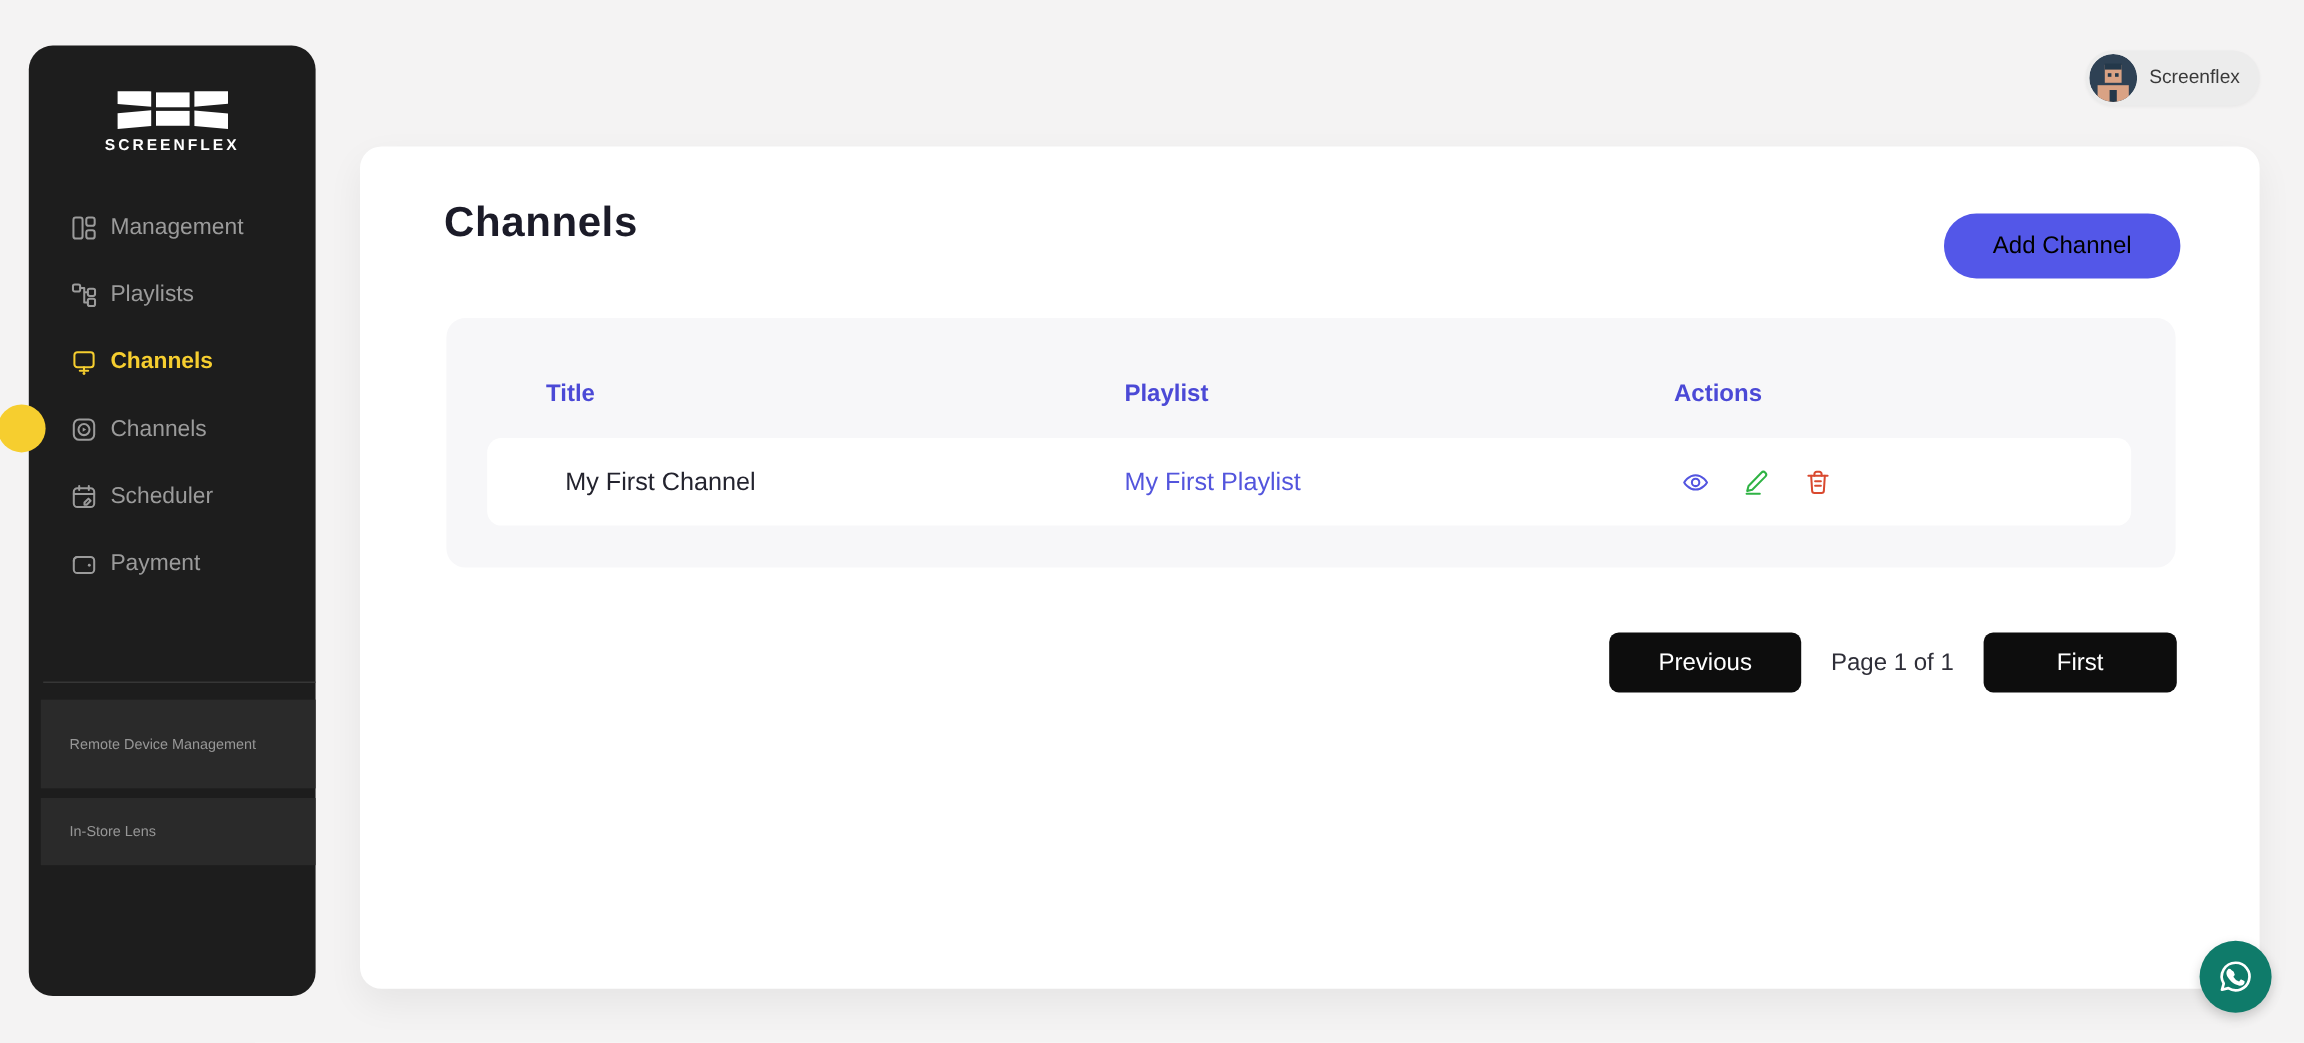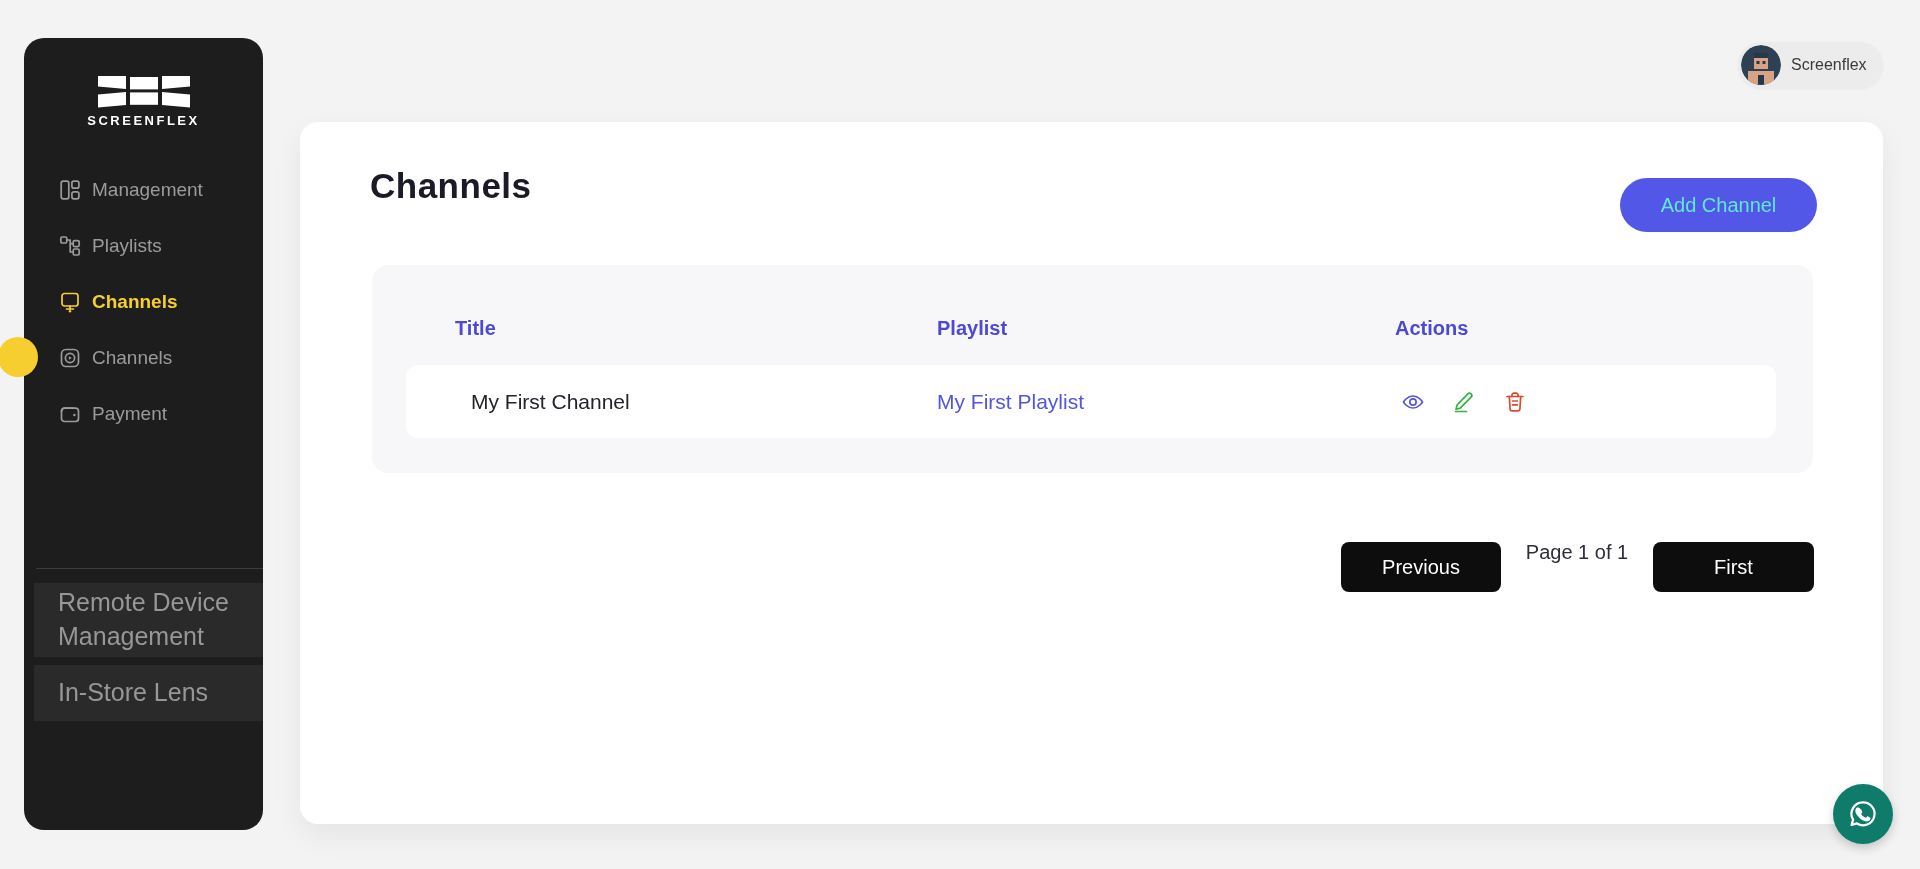--- a/index.html
+++ b/index.html
@@ -43,21 +43,21 @@
     width:40px; height:40px; border-radius:50%;
     background:#f6ce2f;
   }
   .side-divider {
     position:absolute; top:530px; left:12px; right:0;
     border-top:1px solid #3d3d3d;
   }
   .side-section {
     position:absolute; left:10px; width:229px;
     background:#2a2a2a;
-    color:#979797; font-size:25px; font-weight:500;
+    color:#979797; font-size:12px; font-weight:500;
     display:flex; align-items:center;
     padding-left:24px; padding-right:16px;
     line-height:1.35;
     cursor:pointer;
   }
   .side-section.rdm { top:545px; height:74px; }
   .side-section.lens { top:627px; height:56px; }
 
   
   .user-chip {
@@ -79,21 +79,21 @@
     box-shadow:0 12px 30px rgba(0,0,0,.06);
   }
   .page-title {
     position:absolute; left:70px; top:44px;
     font-size:35px; font-weight:600; color:#1b1b28;
     letter-spacing:.5px;
   }
   .add-btn {
     position:absolute; left:1320px; top:56px;
     width:197px; height:54px; border:none; border-radius:27px;
-    background:#5357e8; color:#5eead4;
+    background:#5357e8; color:#000000;
     font-family:inherit; font-size:20px; font-weight:500;
     cursor:pointer;
   }
 
   
   .table-panel {
     position:absolute; left:72px; top:143px;
     width:1441px; height:208px;
     background:#f7f7f9; border-radius:16px;
   }
@@ -124,21 +124,20 @@
   }
   .action-btn { width:24px; height:24px; background:none; border:none; padding:0; cursor:pointer; }
   .action-btn svg { width:24px; height:24px; display:block; }
 
   
   .pg-btn {
     position:absolute; top:405px; height:50px;
     background:#0d0d0d; color:#fff; border:none; border-radius:8px;
     font-family:inherit; font-size:20px; font-weight:500;
     cursor:pointer;
-    margin-top:15px;
   }
   .pg-prev { left:1041px; width:160px; }
   .pg-next { left:1353px; width:161px; }
   .pg-label {
     position:absolute; top:405px; left:1201px; width:152px; height:50px;
     display:flex; align-items:center; justify-content:center;
     font-size:20px; color:#2e2e38;
   }
 
   
@@ -199,20 +198,28 @@
       </svg>
       <span>Channels</span>
     </div>
     <div class="nav-item">
       <svg viewBox="0 0 24 24" fill="none" stroke="currentColor" stroke-width="1.7" stroke-linecap="round" stroke-linejoin="round">
         <rect x="3.5" y="3.5" width="17" height="17" rx="4.5"></rect>
         <circle cx="12" cy="12" r="4.6"></circle>
         <path d="M10.9 10.2l2.9 1.8-2.9 1.8z" fill="currentColor" stroke="none"></path>
       </svg>
       <span>Channels</span>
+    </div>
+    <div class="nav-item">
+      <svg viewBox="0 0 24 24" fill="none" stroke="currentColor" stroke-width="1.7" stroke-linecap="round" stroke-linejoin="round">
+        <rect x="3.5" y="4.8" width="17" height="15.7" rx="3"></rect>
+        <path d="M3.5 9.6h17M8 3v3.4M16 3v3.4"></path>
+        <path d="M12.4 16.8l3.3-3.3 1.8 1.8-3.3 3.3h-1.8v-1.8z"></path>
+      </svg>
+      <span>Scheduler</span>
     </div>
     <div class="nav-item">
       <svg viewBox="0 0 24 24" fill="none" stroke="currentColor" stroke-width="1.7" stroke-linecap="round" stroke-linejoin="round">
         <rect x="3.5" y="6.2" width="17" height="13.3" rx="3"></rect>
         <path d="M3.5 9.5c0-1.9 1.5-3.3 3.4-3.3h8.6"></path>
         <circle cx="16.4" cy="13" r="1.2" fill="currentColor" stroke="none"></circle>
       </svg>
       <span>Payment</span>
     </div>
   </nav>

